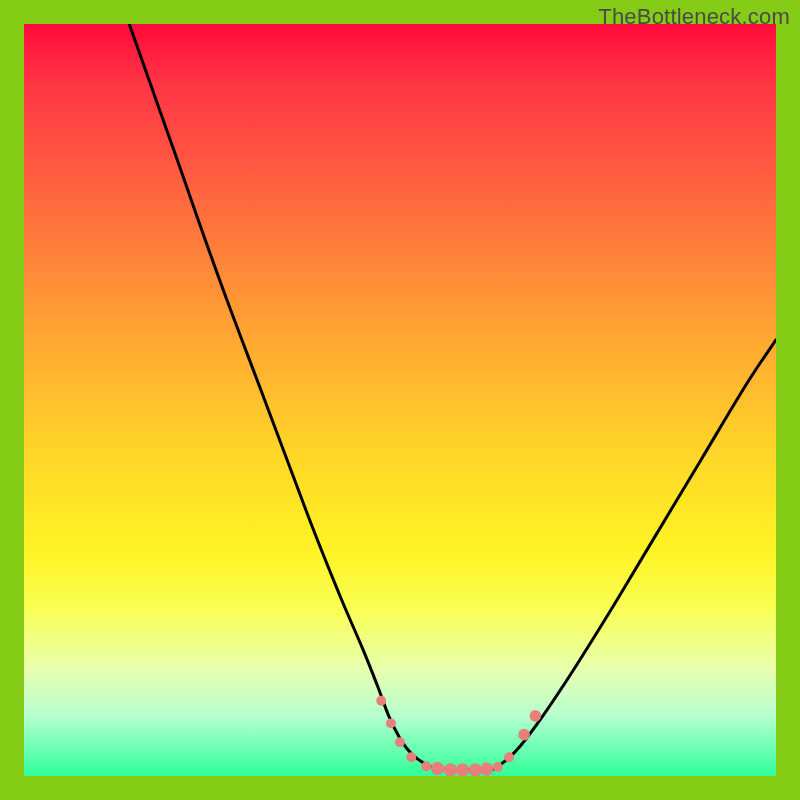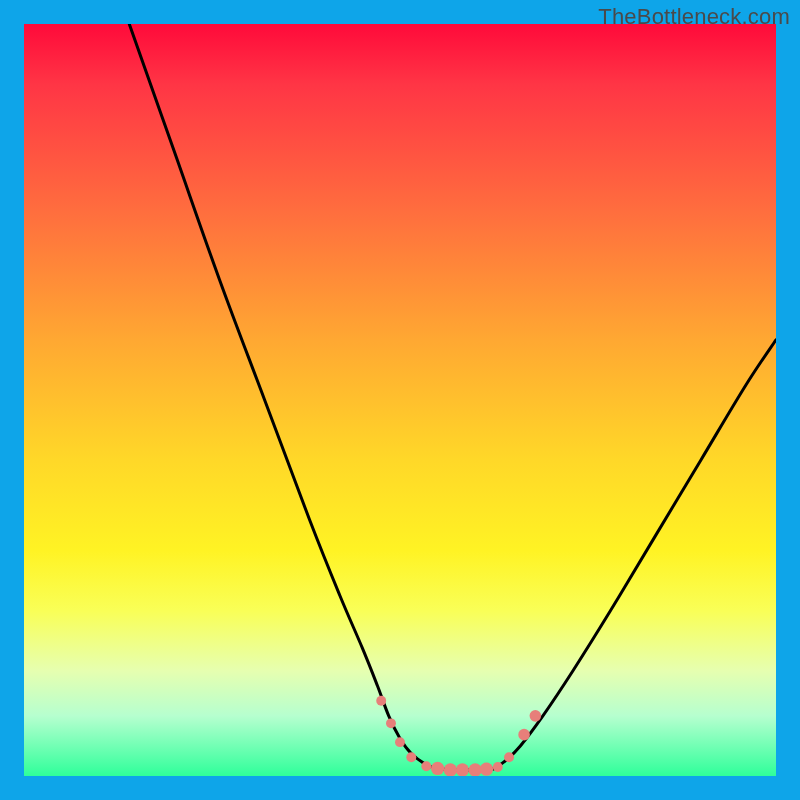--- a/index.html
+++ b/index.html
@@ -8,21 +8,21 @@
     width: 800px;
     height: 800px;
     overflow: hidden;
     font-family: Arial, Helvetica, sans-serif;
     background: #000;
   }
   .frame {
     position: relative;
     width: 800px;
     height: 800px;
-    background: #0ea5e9;
+    background: #84cc16;
   }
   .plot-area {
     position: absolute;
     left: 24px;
     top: 24px;
     width: 752px;
     height: 752px;
     background: linear-gradient(
       to bottom,
       #ff0a3a 0%,

